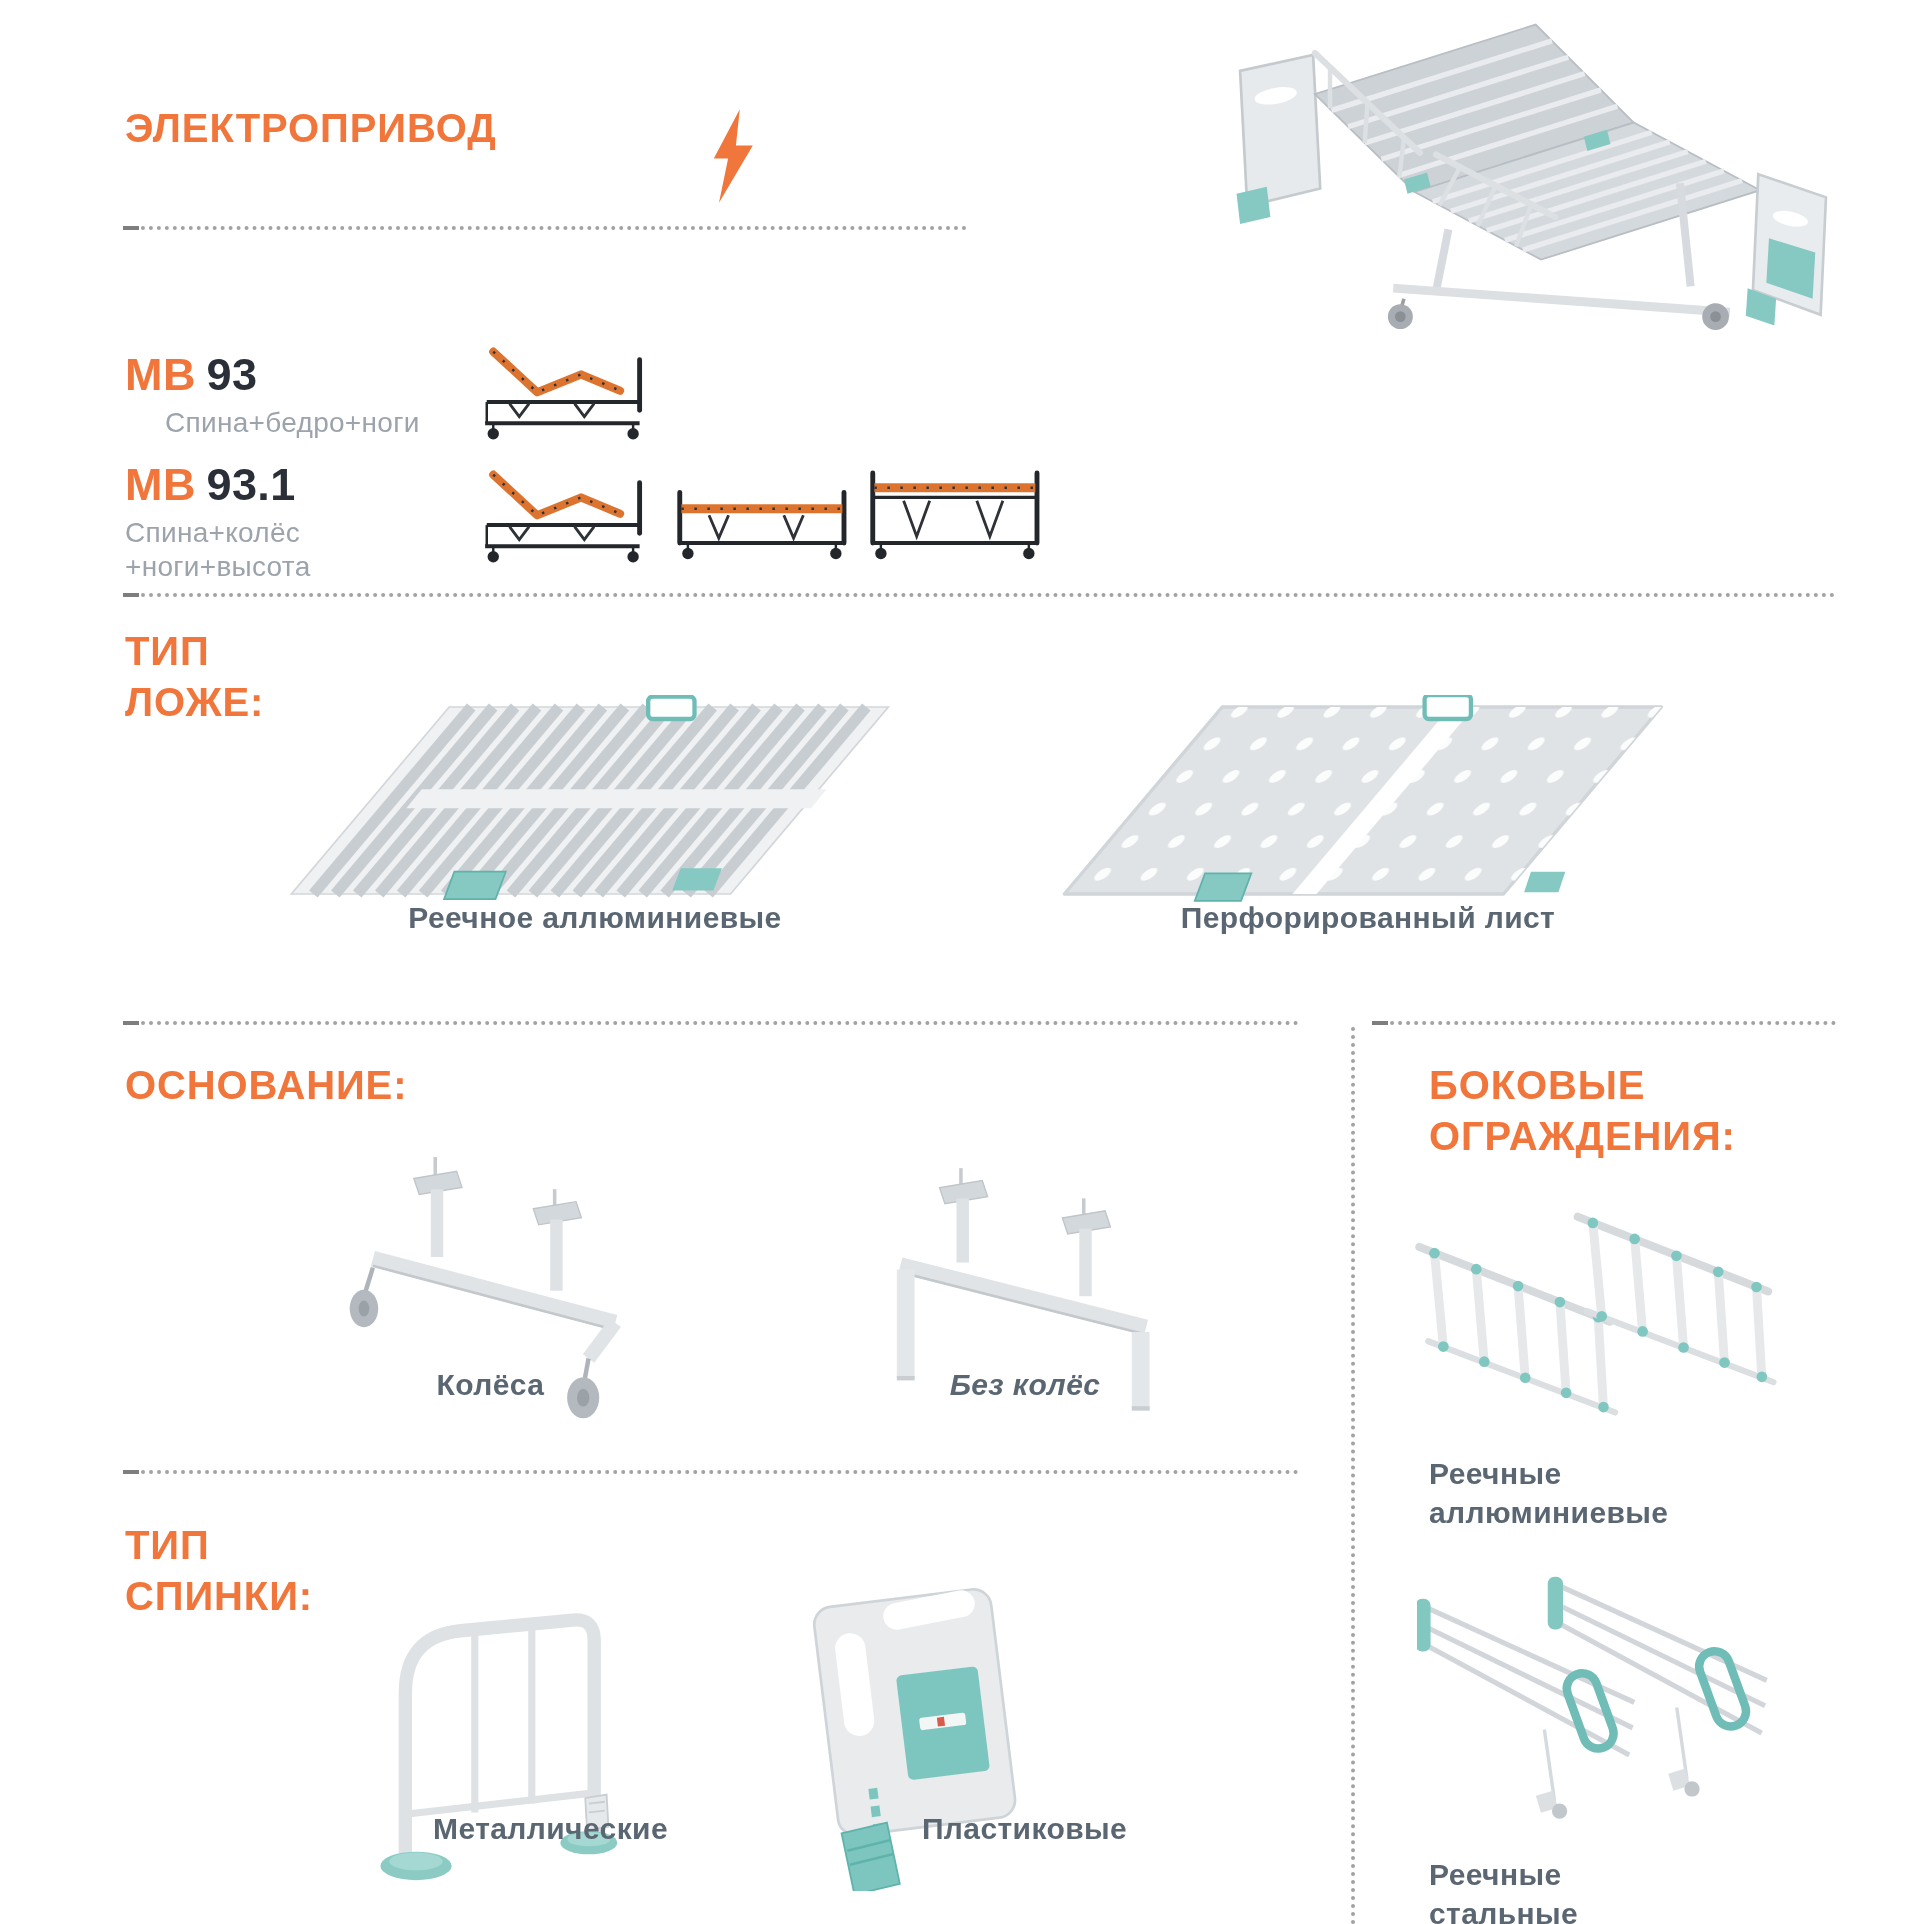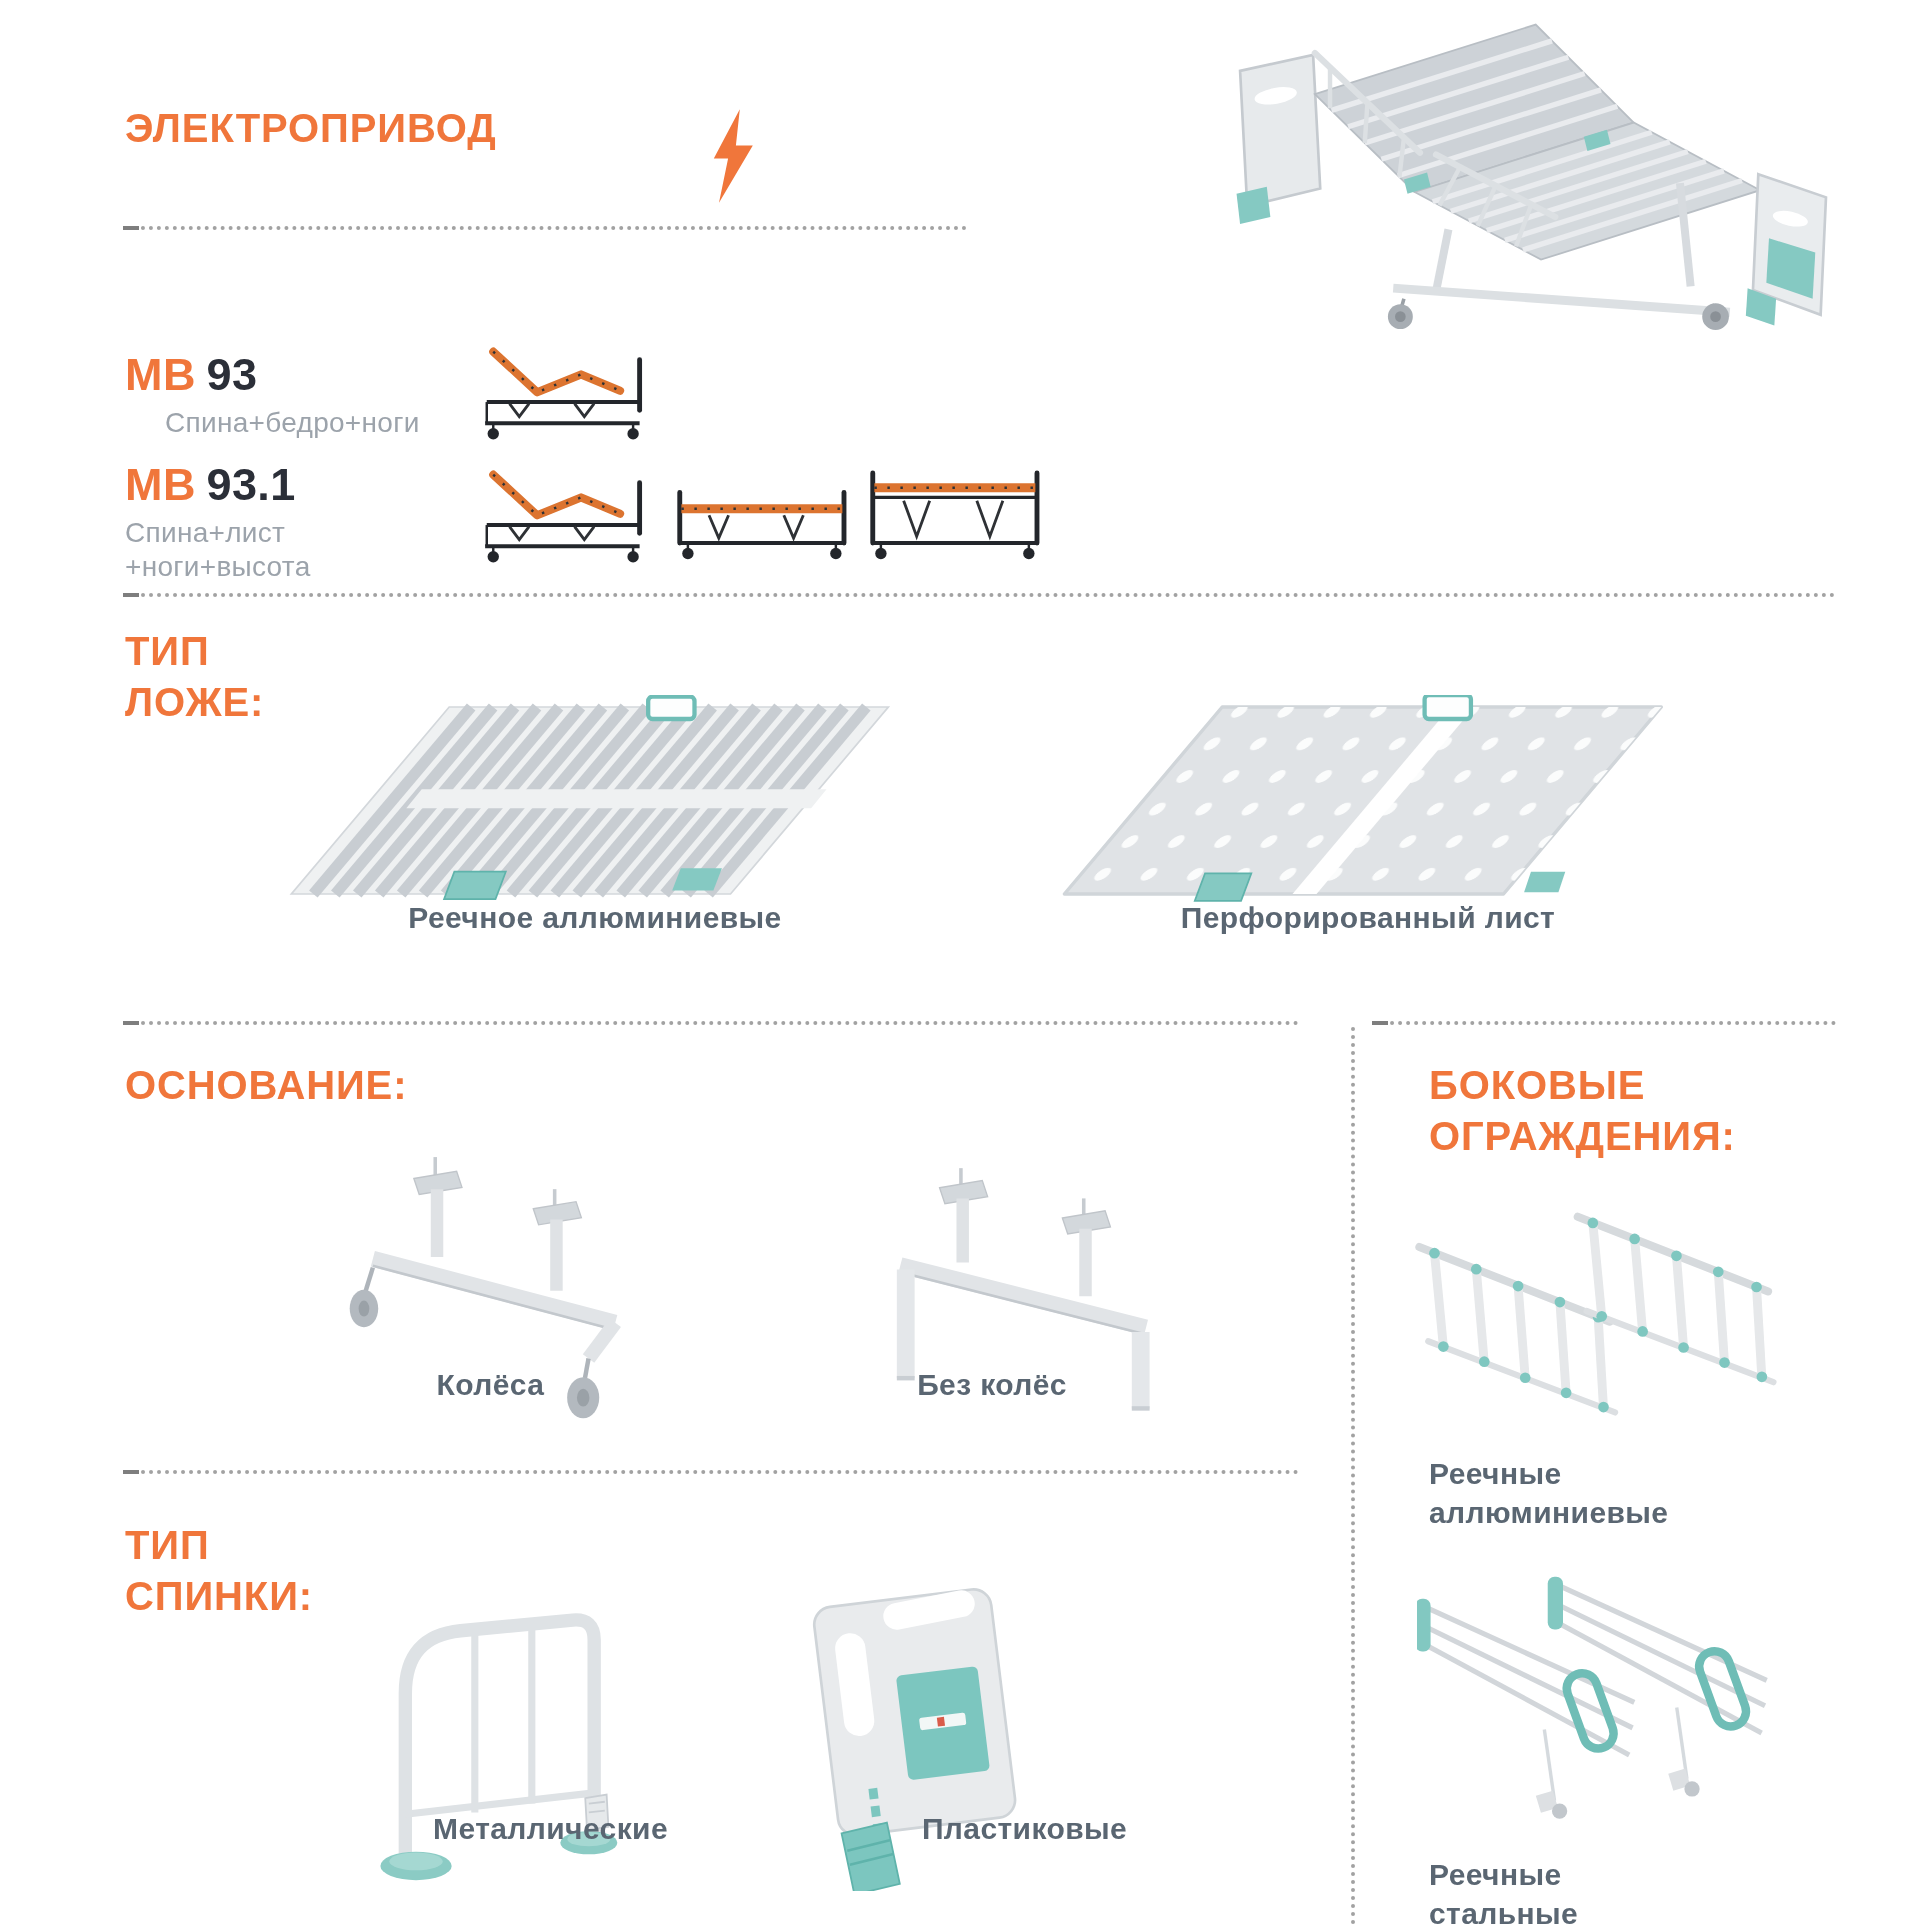--- a/index.html
+++ b/index.html
@@ -104,21 +104,21 @@
     <line x1="20" y1="104" x2="20" y2="111" stroke="#23262B" stroke-width="3"></line>
     <line x1="192" y1="104" x2="192" y2="111" stroke="#23262B" stroke-width="3"></line>
     <circle cx="20" cy="117" r="7" fill="#23262B"></circle>
       <circle cx="192" cy="117" r="7" fill="#23262B"></circle>
   </svg>
 
   <div class="abs" style="left:125px;top:459px;">
     <div class="model-name">
       <span class="model-prefix">МВ</span><span class="model-number">93.1</span>
     </div>
-    <div class="model-desc" style="margin-top:5.3px;">Спина+лист</div>
+    <div class="model-desc" style="margin-top:5.3px;">Спина+колёс</div>
     <div class="model-desc">+ноги+высота</div>
   </div>
 
   <svg class="abs" style="left:477px;top:460px;" width="187" height="109" viewBox="0 0 230 130">
     <line x1="200" y1="26" x2="200" y2="88" stroke="#23262B" stroke-width="6" stroke-linecap="round"></line>
     <line x1="12" y1="78" x2="200" y2="78" stroke="#23262B" stroke-width="5"></line>
     <path d="M20 16 L74 66 L128 44 L176 64" stroke="#DC7430" stroke-width="10" fill="none" stroke-linecap="round" stroke-linejoin="round"></path>
     <path d="M20 16 L74 66 L128 44 L176 64" stroke="#2E3135" stroke-width="3" fill="none" stroke-dasharray="3 13"></path>
     <polyline points="40,80 52,96 64,80" stroke="#2E3135" stroke-width="3.5" fill="none"></polyline>
     <polyline points="120,80 132,96 144,80" stroke="#2E3135" stroke-width="3.5" fill="none"></polyline>
@@ -245,21 +245,21 @@
     <line x1="268" y1="94" x2="268" y2="170" stroke="#DFE2E5" stroke-width="14"></line>
     <line x1="60" y1="135" x2="336" y2="205" stroke="#E1E4E7" stroke-width="18"></line>
     <line x1="60" y1="143" x2="336" y2="213" stroke="#C3C8CD" stroke-width="3"></line>
     <line x1="66" y1="140" x2="66" y2="262" stroke="#E4E7EA" stroke-width="20"></line>
     <line x1="56" y1="262" x2="76" y2="262" stroke="#C9CED3" stroke-width="5"></line>
     <line x1="330" y1="210" x2="330" y2="296" stroke="#E4E7EA" stroke-width="20"></line>
     <line x1="320" y1="296" x2="340" y2="296" stroke="#C9CED3" stroke-width="5"></line>
   </svg>
 
   <div class="abs caption center" style="left:321px;top:1365px;width:339px;">Колёса</div>
-  <div class="abs caption center" style="left:814px;top:1365px;width:356px;">Без колёс</div>
+  <div class="abs caption center" style="left:847px;top:1365px;width:356px;font-style:italic;">Без колёс</div>
 
   <div class="abs sep" style="left:125px;top:1470px;width:1174px;"></div>
 
   <div class="abs h-orange" style="left:125px;top:1520px;">
     <div>ТИП</div>
     <div>СПИНКИ:</div>
   </div>
 
   <svg class="abs" style="left:343px;top:1579px;" width="285" height="303" viewBox="0 0 320 340">
     <path d="M 70,318 L 70,128 Q 70,64 132,58 L 258,46 Q 282,44 282,68 L 282,292" stroke="#DEE2E5" stroke-width="15" fill="none" stroke-linecap="round" stroke-linejoin="round"></path>

